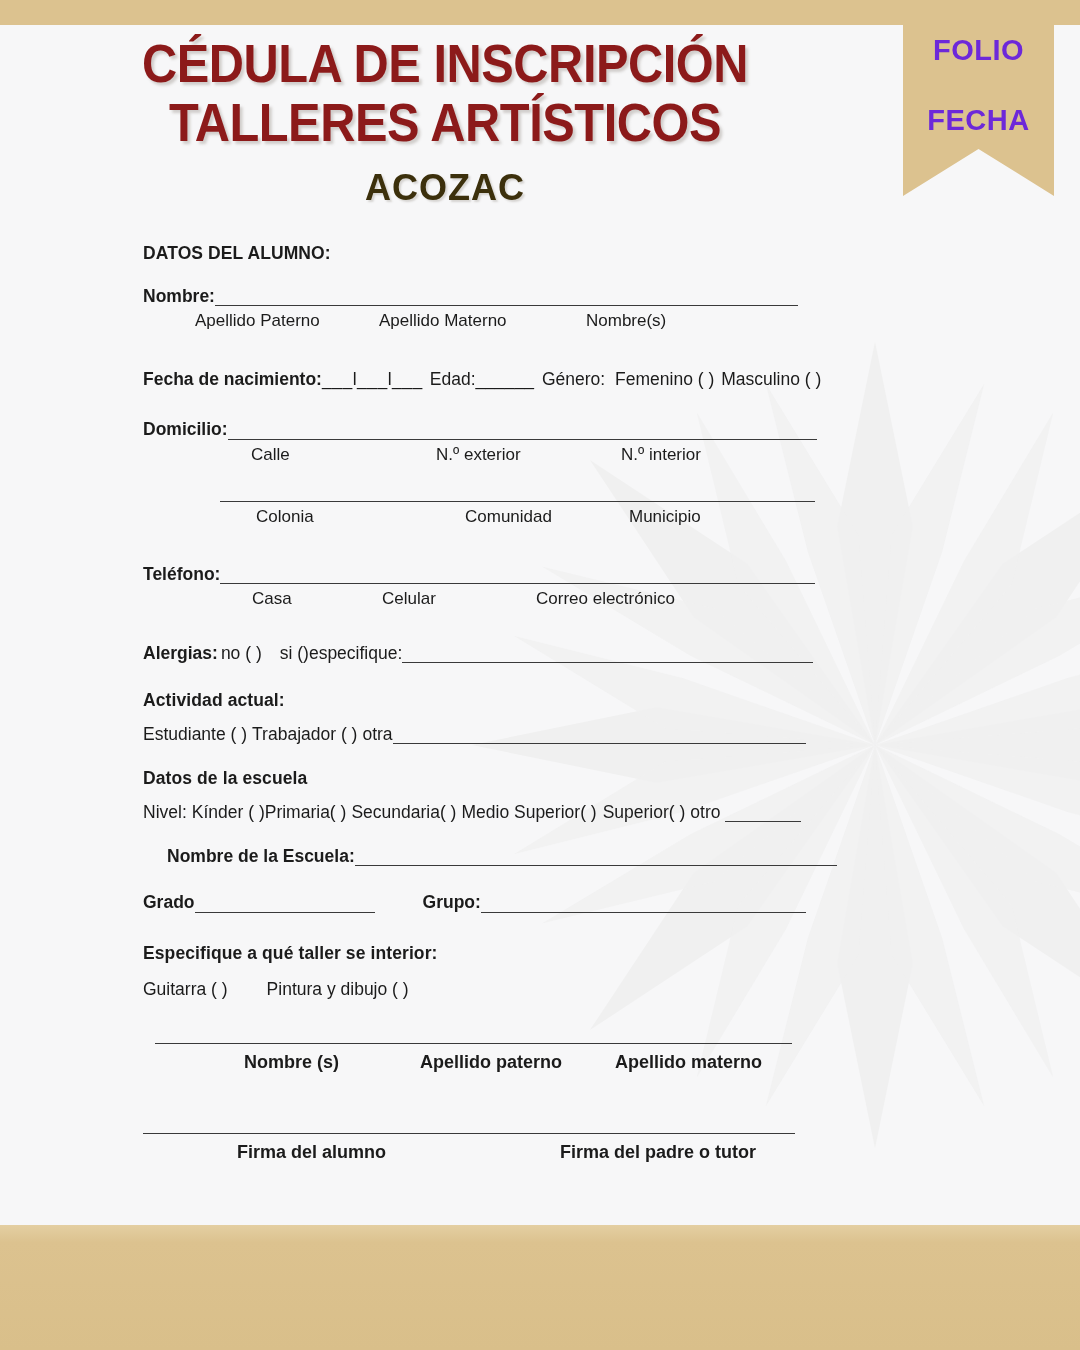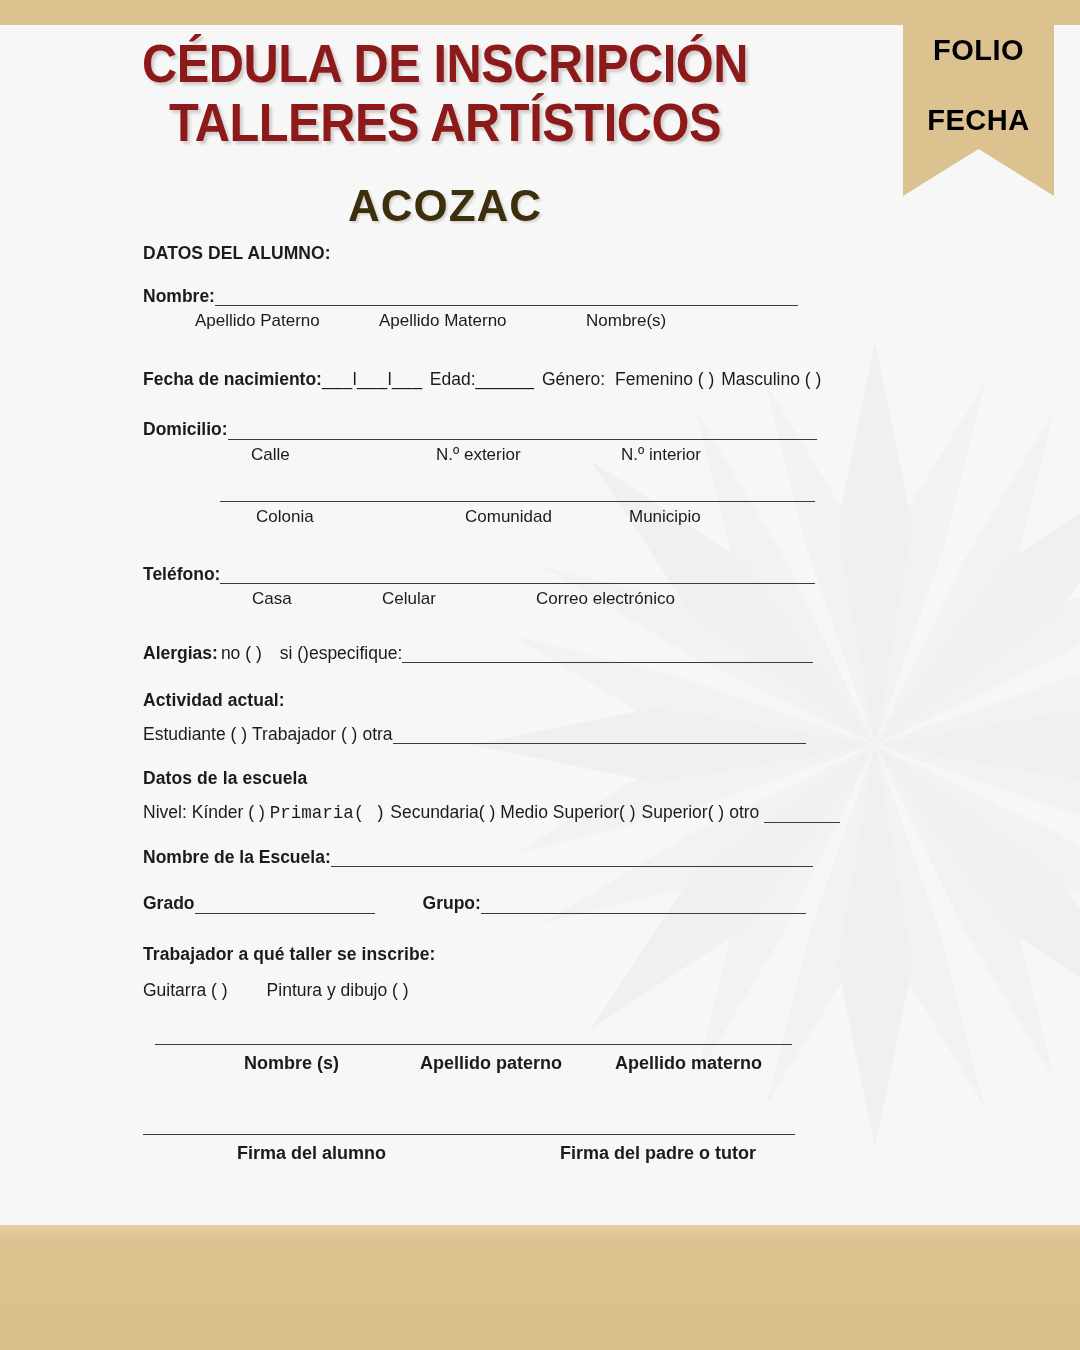--- a/index.html
+++ b/index.html
@@ -60,21 +60,21 @@
   .ribbon-body {
     position: absolute;
     inset: 0;
     background: #dcc28f;
     clip-path: polygon(0 0, 100% 0, 100% 100%, 50% 76%, 0 100%);
   }
   .ribbon-label {
     position: absolute;
     left: 0; width: 100%;
     text-align: center;
-    color: #000000;
+    color: #6d28d9;
     font-weight: bold;
     font-size: 29px;
     letter-spacing: 0.5px;
   }
   .ribbon-folio { top: 34px; }
   .ribbon-fecha { top: 104px; }
 
   
   .header {
     position: absolute;
@@ -87,24 +87,24 @@
   .title {
     color: #8c1a1a;
     font-weight: bold;
     font-size: 53px;
     line-height: 1.12;
     letter-spacing: -0.5px;
     text-shadow: 3px 3px 3px rgba(120,110,100,0.30);
     transform: scaleX(0.92);
   }
   .subtitle {
-    margin-top: 28px;
+    margin-top: 14px;
     color: #3c300c;
     font-weight: bold;
-    font-size: 44px;
+    font-size: 36px;
     letter-spacing: 1px;
     text-shadow: 2px 2px 2px rgba(120,110,100,0.25);
   }
 
   
   .form {
     position: absolute;
     top: 243px;
     left: 143px;
     width: 820px;
@@ -314,32 +314,32 @@
   </div>
 
 
   <div class="section-head" style="margin-top:27px;">Actividad actual:</div>
   <div class="row" style="margin-top:14px;">
     <span>Estudiante (  )</span><span style="margin-left:5px;">Trabajador (  )</span><span style="margin-left:5px;">otra</span><span class="line" style="width:413px;"></span>
   </div>
 
   <div class="section-head" style="margin-top:24px;">Datos de la escuela</div>
   <div class="row" style="margin-top:14px;">
-    <span>Nivel:</span><span style="margin-left:5px;">Kínder (  )</span><span style="margin-left:5px;font-family:Liberation Mono, monospace;">Primaria(  )</span><span style="margin-left:5px;">Secundaria(  )</span><span style="margin-left:5px;">Medio Superior(  )</span><span style="margin-left:6px;">Superior(  )</span><span style="margin-left:5px;">otro</span><span class="line" style="width:76px;margin-left:5px;"></span>
-  </div>
-
-  <div class="row" style="margin-top:24px;">
+    <span>Nivel:</span><span style="margin-left:5px;">Kínder (  )</span><span style="">Primaria(  )</span><span style="margin-left:5px;">Secundaria(  )</span><span style="margin-left:5px;">Medio Superior(  )</span><span style="margin-left:6px;">Superior(  )</span><span style="margin-left:5px;">otro</span><span class="line" style="width:76px;margin-left:5px;"></span>
+  </div>
+
+  <div class="row" style="margin-top:24px;margin-left:24px;">
     <span class="b">Nombre de la  Escuela:</span><span class="line" style="width:482px;"></span>
   </div>
 
   <div class="row" style="margin-top:26px;">
     <span class="b">Grado</span><span class="line" style="width:180px;"></span><span class="b" style="margin-left:48px;">Grupo:</span><span class="line" style="width:325px;"></span>
   </div>
 
-  <div class="section-head" style="margin-top:30px;">Trabajador a qué taller se inscribe:</div>
+  <div class="section-head" style="margin-top:30px;">Especifique a qué taller se interior:</div>
   <div class="row" style="margin-top:16px;">
     <span>Guitarra (  )</span><span style="margin-left:15px;padding-left:24px;">Pintura y dibujo (  )</span>
   </div>
 
 
   <div class="rule" style="margin:44px 0 0 12px; width:637px;"></div>
   <div class="sig-captions">
     <span style="left:101px;">Nombre (s)</span>
     <span style="left:277px;">Apellido paterno</span>
     <span style="left:472px;">Apellido materno</span>

